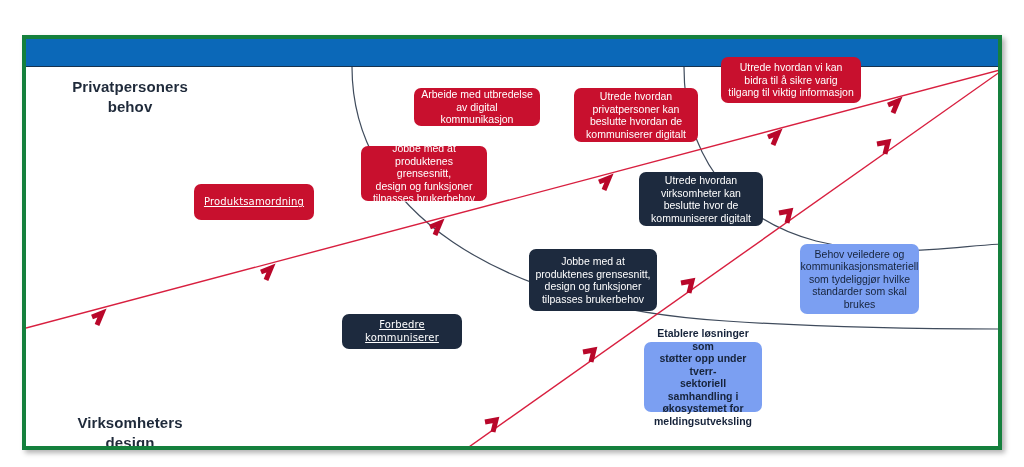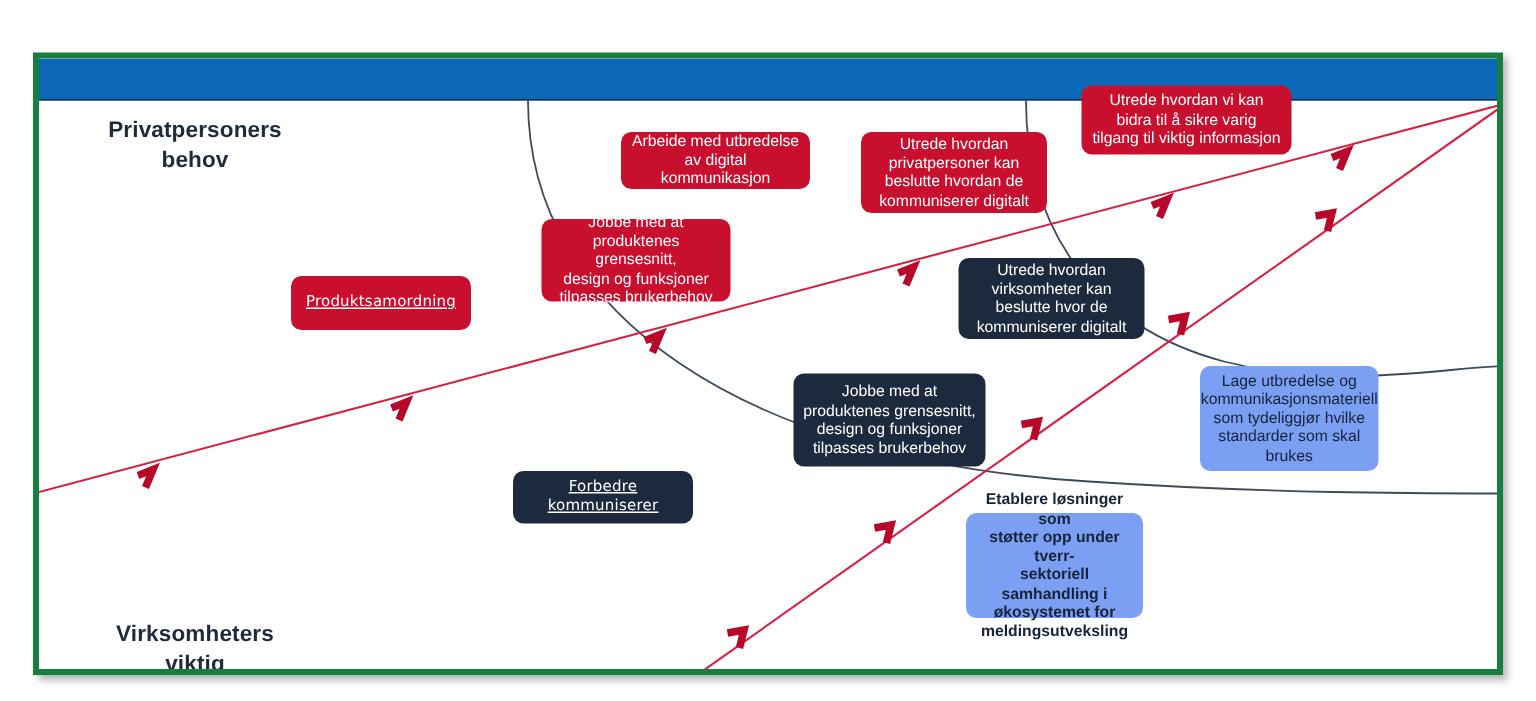--- a/index.html
+++ b/index.html
@@ -113,21 +113,21 @@
           <path d="M 851,105 L 862,103 L 859,115"></path>
         </g>
 
         <path d="M 340,120 L 360,140" fill="none" stroke="#3f4b5c" stroke-width="1.2"></path>
       </g>
     </svg>
 
     <div class="axis-label axis-tl">Privatpersoners
 behov</div>
     <div class="axis-label axis-bl">Virksomheters
-viktig</div>
+design</div>
 
     <div id="nodes">
         <div class="node red rounded-font" style="left: 168px; top: 145px; width: 120px; height: 36px;">Produktsamordning</div>
         <div class="node red" style="left: 388px; top: 49px; width: 126px; height: 38px;">Arbeide med utbredelse
 av digital kommunikasjon</div>
         <div class="node red" style="left: 335px; top: 107px; width: 126px; height: 55px;">Jobbe med at
 produktenes grensesnitt,
 design og funksjoner
 tilpasses brukerbehov</div>
         <div class="node red" style="left: 548px; top: 49px; width: 124px; height: 54px;">Utrede hvordan
@@ -139,21 +139,21 @@
 tilgang til viktig informasjon</div>
         <div class="node navy" style="left: 613px; top: 133px; width: 124px; height: 54px;">Utrede hvordan
 virksomheter kan
 beslutte hvor de
 kommuniserer digitalt</div>
         <div class="node navy" style="left: 503px; top: 210px; width: 128px; height: 62px;">Jobbe med at
 produktenes grensesnitt,
 design og funksjoner
 tilpasses brukerbehov</div>
         <div class="node navy rounded-font" style="left: 316px; top: 275px; width: 120px; height: 35px;">Forbedre kommuniserer</div>
-        <div class="node blue" style="left: 774px; top: 205px; width: 119px; height: 70px;">Lage utbredelse og
+        <div class="node blue" style="left: 774px; top: 205px; width: 119px; height: 70px;">Behov veiledere og
 kommunikasjonsmateriell
 som tydeliggjør hvilke
 standarder som skal
 brukes</div>
         <div class="node blue" style="left: 618px; top: 303px; width: 118px; height: 70px; font-weight: bold;">Etablere løsninger som
 støtter opp under tverr-
 sektoriell samhandling i
 økosystemet for
 meldingsutveksling</div>
       </div>

